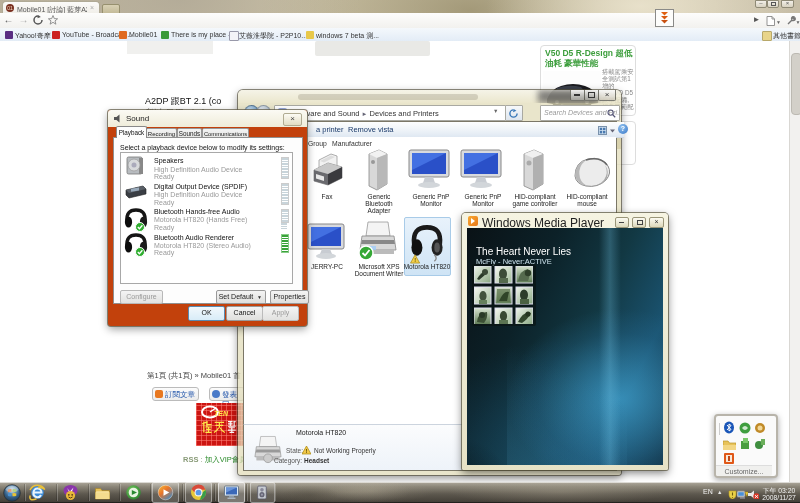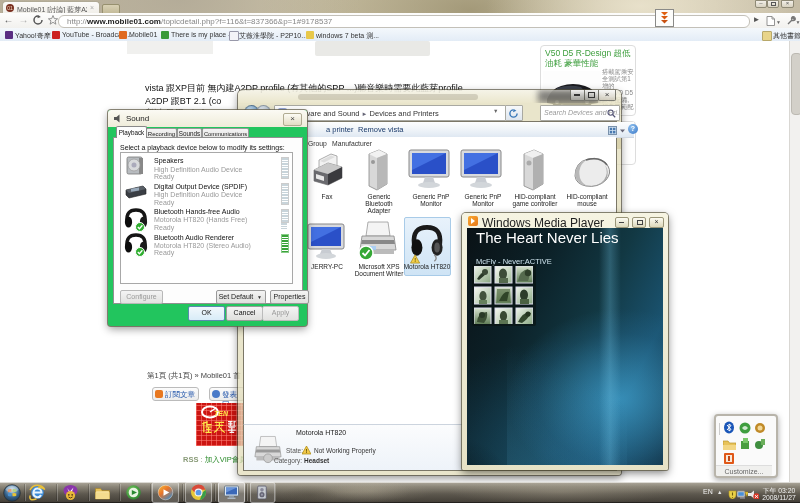--- a/index.html
+++ b/index.html
@@ -53,23 +53,20 @@
 <div id="toolbar" class="abs">
   <div class="tbico abs" style="left:2px;">←</div>
   <div class="tbico abs" style="left:17px;color:#aaa;">→</div>
   <svg class="abs" style="left:33px;top:2px;" width="10" height="10" viewBox="0 0 10 10">
         <path d="M5 1 A4 4 0 1 0 9 5" fill="none" stroke="#555" stroke-width="1.5"></path>
         <path d="M5 0 L8 1.2 L5 3.4 Z" fill="#555" transform="rotate(15 5 1)"></path>
       </svg>
   <svg class="abs" style="left:48px;top:2px;" width="10" height="10" viewBox="0 0 10 10">
         <path d="M5 0.5 L6.3 3.6 L9.6 3.8 L7 5.9 L7.9 9.2 L5 7.3 L2.1 9.2 L3 5.9 L0.4 3.8 L3.7 3.6 Z" fill="none" stroke="#888" stroke-width="0.9"></path>
       </svg>
-  <div id="urlbar" class="abs">
-    <div id="urltext" class="abs">http://<b style="color:#222;">www.mobile01.com</b>/topicdetail.php?f=116&amp;t=837366&amp;p=1#9178537</div>
-  </div>
   <div class="abs" style="left:655px;top:-4px;width:17px;height:16px;background:#fdfdfb;border:1px solid #8a8a88;">
     <svg width="17" height="16">
           <path d="M5 2 L12 2 L8.5 5.5 Z" fill="#e06010"></path>
           <path d="M5 6 L12 6 L8.5 9.5 Z" fill="#d85a10"></path>
           <path d="M5 10 L12 10 L8.5 13.5 Z" fill="#c85010"></path>
         </svg>
   </div>
   <div class="tbico abs" style="left:750px;color:#555;font-size:8px;">►</div>
   <svg class="abs" style="left:766px;top:2.5px;" width="9" height="10">
         <path d="M1 0.5 L6 0.5 L8.5 3 L8.5 9.5 L1 9.5 Z" fill="#fff" stroke="#888" stroke-width="0.9"></path>
@@ -94,25 +91,24 @@
       <div class="bm abs" style="left:239px;">艾薇淮學院 - P2P10...</div>
   <div class="bmico abs" style="left:306px;background:#e8c84a;"></div>
       <div class="bm abs" style="left:316px;">windows 7 beta 測...</div>
   <div class="bmico abs" style="left:762px;background:#e8d48a;border:1px solid #b8a86a;"></div>
       <div class="bm abs" style="left:773px;">其他書籤</div>
 </div>
 <div id="page" class="abs">
 
   <div class="abs" style="left:127px;top:0px;width:86px;height:13px;background:#f0f0ee;"></div>
   <div class="abs" style="left:315px;top:0px;width:115px;height:15px;background:#e9e9e6;border-radius:2px;"></div>
-  <div class="abs" style="left:145px;top:41px;width:450px;height:11px;font-size:9px;color:#111;">vista 跟XP目前 無內建A2DP profile (有其他的SPP ...)聽音樂時需要此藍芽profile</div>
   <div class="abs" style="left:145px;top:54px;width:200px;height:11px;font-size:9px;color:#111;">A2DP 跟BT 2.1 (co</div>
   <div class="abs" style="left:145px;top:66px;width:150px;height:11px;font-size:9px;color:#111;">所以 只用Windows</div>
 
-  <div class="abs" style="left:545px;top:8px;width:90px;height:20px;font-size:8.5px;font-weight:normal;color:#3d9e3d;line-height:9.5px;">V50 D5 R-Design 超低油耗 豪華性能</div>
+  <div class="abs" style="left:545px;top:8px;width:90px;height:20px;font-size:8.5px;font-weight:bold;color:#3d9e3d;line-height:9.5px;">V50 D5 R-Design 超低油耗 豪華性能</div>
   <svg class="abs" style="left:543px;top:30px;" width="58" height="40">
     <rect width="58" height="40" fill="#fdfdfd"></rect>
     <path d="M4 28 Q8 18 18 15 Q30 11 42 15 Q52 18 55 27 L55 32 Q40 35 28 34 Q14 34 4 32 Z" fill="#1a1a1e"></path>
     <path d="M14 17 Q26 13 38 16 L42 21 L12 21 Z" fill="#3a3f4a"></path>
     <ellipse cx="14" cy="31" rx="5" ry="4.5" fill="#111"></ellipse>
         <ellipse cx="44" cy="31" rx="5" ry="4.5" fill="#111"></ellipse>
     <ellipse cx="14" cy="31" rx="2" ry="2" fill="#888"></ellipse>
         <ellipse cx="44" cy="31" rx="2" ry="2" fill="#888"></ellipse>
   </svg>
   <div class="abs" style="left:602px;top:27px;width:32px;height:60px;font-size:6.3px;color:#888;line-height:7px;">搭載駕乘安全測試第1增的VOLVO D5豪華配備,經典風範配備</div>
@@ -192,21 +188,21 @@
       <div class="abs" style="left:3px;top:2.5px;font-size:7px;color:#999;font-style:italic;white-space:nowrap;">Search Devices and Pri...</div>
       <svg class="abs" style="left:66px;top:2.5px;" width="9" height="9" viewBox="0 0 9 9">
             <circle cx="3.6" cy="3.6" r="2.6" fill="none" stroke="#557" stroke-width="1.1"></circle>
             <path d="M5.6 5.6 L8.2 8.2" stroke="#557" stroke-width="1.3"></path>
           </svg>
     </div>
   </div>
 
   <div class="abs" style="left:5px;top:31px;width:372px;height:348px;background:#fff;border:1px solid rgba(90,85,65,.8);">
 
-    <div class="abs" style="left:18px;top:0;width:372px;height:15px;background:linear-gradient(#fdfefe,#eef3f8 55%,#dfe8f2);border-bottom:1px solid #d0d8e2;">
+    <div class="abs" style="left:8px;top:0;width:372px;height:15px;background:linear-gradient(#fdfefe,#eef3f8 55%,#dfe8f2);border-bottom:1px solid #d0d8e2;">
       <div class="abs" style="left:64px;top:3px;font-size:7.5px;color:#1a3a6a;">a printer</div>
       <div class="abs" style="left:96px;top:3px;font-size:7.5px;color:#1a3a6a;">Remove vista</div>
       <svg class="abs" style="left:346px;top:3.5px;" width="20" height="9">
             <rect x="0.5" y="0.5" width="8" height="8" fill="#cfe0f0" stroke="#7a92ac"></rect>
             <rect x="1.8" y="1.8" width="2.4" height="2.4" fill="#4a7ab0"></rect>
             <rect x="5" y="1.8" width="2.4" height="2.4" fill="#4a7ab0"></rect>
             <rect x="1.8" y="5" width="2.4" height="2.4" fill="#4a7ab0"></rect>
             <rect x="5" y="5" width="2.4" height="2.4" fill="#4a7ab0"></rect>
             <path d="M12 3.5 L17 3.5 L14.5 6.5 Z" fill="#667"></path>
           </svg>
@@ -334,21 +330,21 @@
   <div class="abs" style="left:187px;top:3.5px;width:13px;height:9px;border:1px solid #9a9578;border-radius:2px;background:linear-gradient(#fcfbf2,#ddd8ba);text-align:center;font-size:7px;line-height:8px;color:#333;">×</div>
 
   <div class="abs" style="left:5px;top:15px;width:196px;height:237px;background:#04090d;overflow:hidden;">
     <div class="abs" style="left:0;top:0;width:196px;height:237px;background:
       radial-gradient(150px 120px at 78% 72%, rgba(64,160,205,.75), rgba(40,110,150,.25) 55%, rgba(0,0,0,0) 75%),
       radial-gradient(220px 160px at 45% 95%, rgba(30,90,125,.5), rgba(0,0,0,0) 70%),
       linear-gradient(115deg, #0a1216 0%, #0c2128 30%, #123843 55%, #1a5370 78%, #102c3c 100%);"></div>
     <div class="abs" style="left:132px;top:0;width:22px;height:237px;background:linear-gradient(to right, rgba(120,205,240,0), rgba(120,205,240,.28), rgba(120,205,240,0));"></div>
     <div class="abs" style="left:40px;top:90px;width:120px;height:147px;background:linear-gradient(25deg, rgba(90,180,220,.12), rgba(0,0,0,0) 60%);"></div>
     <div class="abs" style="left:-30px;top:140px;width:130px;height:130px;background:radial-gradient(90px 80px at 10% 95%, rgba(4,10,14,.55), rgba(4,10,14,0) 70%);"></div>
-    <div class="abs" style="left:9px;top:1px;font-size:15px;color:#fff;">The Heart Never Lies</div>
+    <div class="abs" style="left:9px;top:18px;font-size:10px;color:#fff;">The Heart Never Lies</div>
     <div class="abs" style="left:9px;top:29px;font-size:7.5px;color:#cfe4ee;">McFly - Never:ACTIVE</div>
 
     <div class="abs" style="left:5px;top:36px;width:64px;height:62px;background:rgba(10,16,12,.55);border-radius:2px;"></div>
     <svg class="abs" style="left:7px;top:38px;" width="59" height="58" viewBox="0 0 59 58">
       <defs>
         <linearGradient id="g1" x1="0" y1="0" x2="1" y2="1">
               <stop offset="0" stop-color="#eef4ea"></stop>
               <stop offset="1" stop-color="#8aa882"></stop>
             </linearGradient>
         <linearGradient id="g2" x1="0" y1="0" x2="1" y2="1">
@@ -404,21 +400,21 @@
         <g transform="translate(42,42)">
               <rect width="17" height="17" fill="url(#g1)" stroke="#dde" stroke-width="1"></rect>
               <path d="M2 14 Q7 3 15 5 Q12 11 6 15 Z" fill="#32462c"></path>
               <circle cx="12" cy="6" r="2.6" fill="#24341f"></circle>
             </g>
       </g>
     </svg>
   </div>
 </div>
 
-<div id="snd" class="abs" style="left:108px;top:110px;width:199px;height:216px;background:#22c55e;border-radius:3px;box-shadow:0 0 0 1px rgba(100,95,75,.75), 0 3px 8px rgba(0,0,0,.4);">
+<div id="snd" class="abs" style="left:108px;top:110px;width:199px;height:216px;background:#c2410c;border-radius:3px;box-shadow:0 0 0 1px rgba(100,95,75,.75), 0 3px 8px rgba(0,0,0,.4);">
   <div class="abs" style="left:0;top:0;width:199px;height:17px;background:linear-gradient(#fbfaf4,#efecd9);border-radius:3px 3px 0 0;"></div>
   <svg class="abs" style="left:6px;top:4px;" width="9" height="9" viewBox="0 0 9 9">
         <path d="M0 3 L2.5 3 L5.5 0.5 L5.5 8.5 L2.5 6 L0 6 Z" fill="#555"></path>
       </svg>
   <div class="abs" style="left:18px;top:4px;font-size:8px;color:#222;">Sound</div>
   <div class="abs" style="left:175px;top:2.5px;width:17px;height:11px;border:1px solid #b0ab92;border-radius:2px;background:linear-gradient(#fcfbf4,#e2ddc4);text-align:center;font-size:8px;line-height:10px;color:#444;">×</div>
 
   <div class="abs" style="left:8px;top:16px;width:29px;height:11px;background:#fdfdfd;border:1px solid #898989;border-bottom:none;border-radius:2px 2px 0 0;font-size:6.3px;text-align:center;line-height:11px;color:#111;z-index:3;">Playback</div>
   <div class="abs" style="left:38px;top:17.5px;width:29px;height:9.5px;background:linear-gradient(#f4f4f4,#e4e4e2);border:1px solid #989898;border-bottom:none;border-radius:2px 2px 0 0;font-size:6px;text-align:center;line-height:10px;color:#222;">Recording</div>
   <div class="abs" style="left:69px;top:17.5px;width:23px;height:9.5px;background:linear-gradient(#f4f4f4,#e4e4e2);border:1px solid #989898;border-bottom:none;border-radius:2px 2px 0 0;font-size:6.3px;text-align:center;line-height:10px;color:#222;">Sounds</div>

